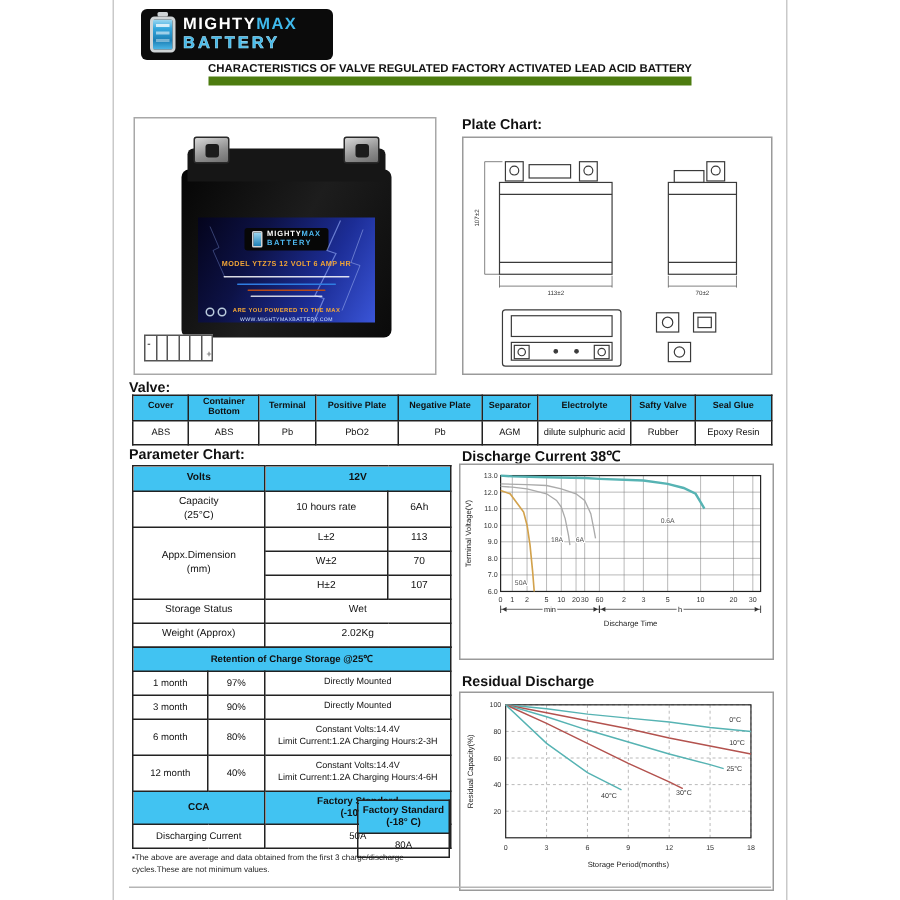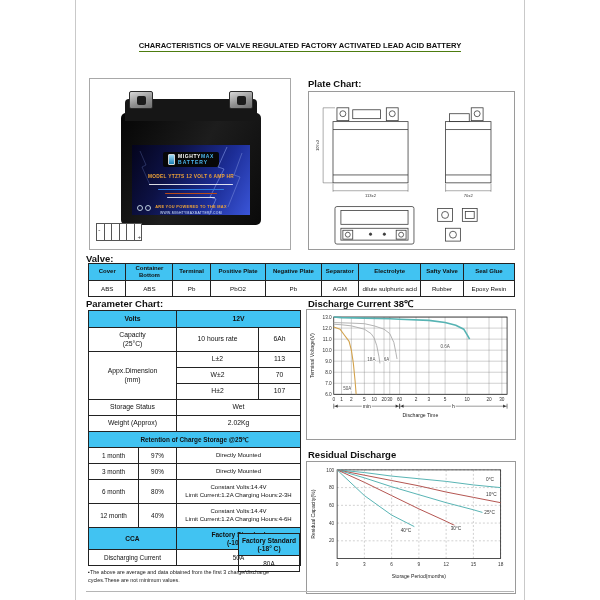--- a/index.html
+++ b/index.html
@@ -15,21 +15,21 @@
                border:2px solid #cfd4d6; border-radius:3px; position:relative; }
   .logo-batt:before { content:""; position:absolute; left:3px; top:-5px; width:7px; height:3px; background:#cfd4d6; border-radius:1px; }
   .logo-batt:after { content:""; position:absolute; left:2px; top:3px; right:2px; height:2px; background:rgba(255,255,255,.75);
                box-shadow:0 5px 0 rgba(255,255,255,.55), 0 10px 0 rgba(255,255,255,.4); }
   .logo-txt { display:flex; flex-direction:column; line-height:1; }
   .logo-l1 { font-size:11px; font-weight:bold; letter-spacing:1px; color:#fff; }
   .logo-l1 b { color:#3fb9ec; }
   .logo-l2 { font-size:11px; font-weight:bold; letter-spacing:2px; color:#3fb9ec; margin-top:2px;
              -webkit-text-stroke:0.4px #9adcf5; }
   .title { position:absolute; left:0; right:0; top:41px; text-align:center; font-size:7.6px; font-weight:bold; }
-  .title span { border-bottom:1px solid #4d7c0f; padding-bottom:1px; }
+  .title span { border-bottom:6px solid #4d7c0f; padding-bottom:1px; }
   .banner { position:absolute; left:10px; right:10px; top:53px; height:17px; background:#29b7ea;
             color:#fff; font-weight:bold; font-size:12px; line-height:17px; padding-left:22px; letter-spacing:.5px; }
 
   
   .photo-box { position:absolute; left:13px; top:78px; width:202px; height:172px; border:1px solid #a8a8a8; background:#fff; }
   .bat { position:absolute; left:31px; top:12px; width:140px; height:134px; }
   .bat-term { position:absolute; top:0; width:24px; height:18px; background:linear-gradient(160deg,#d8d8d8,#8f8f8f 60%,#6f6f6f);
               border:1px solid #2a2a2a; border-radius:2px; z-index:3; }
   .bat-term i { position:absolute; left:7px; top:4px; width:9px; height:9px; background:#1c1c1c; border-radius:2px; }
   .bat-lid { position:absolute; left:4px; right:4px; top:8px; height:22px; background:#161616; border-radius:4px 4px 0 0; z-index:2; }
@@ -87,20 +87,27 @@
   #residual-box { left:230px; top:461px; width:210px; height:133px; }
   .bottom-rule { position:absolute; left:10px; right:10px; top:591px; height:1px; background:#b5b5b5; }
   svg text { font-family:"Liberation Sans", sans-serif; }
 </style>
 </head>
 <body>
 <div class="canvas">
 
   <div class="doc">
 
+    <div class="logo">
+      <span class="logo-batt"></span>
+      <span class="logo-txt">
+        <span class="logo-l1"><span>MIGHTY</span><b>MAX</b></span>
+        <span class="logo-l2">BATTERY</span>
+      </span>
+    </div>
     <div class="title"><span>CHARACTERISTICS OF VALVE REGULATED FACTORY ACTIVATED LEAD ACID BATTERY</span></div>
 
     <div class="photo-box">
       <div class="bat">
         <span class="bat-term" style="left:8px;">
             <i></i>
           </span>
         <span class="bat-term" style="right:8px;">
             <i></i>
           </span>

